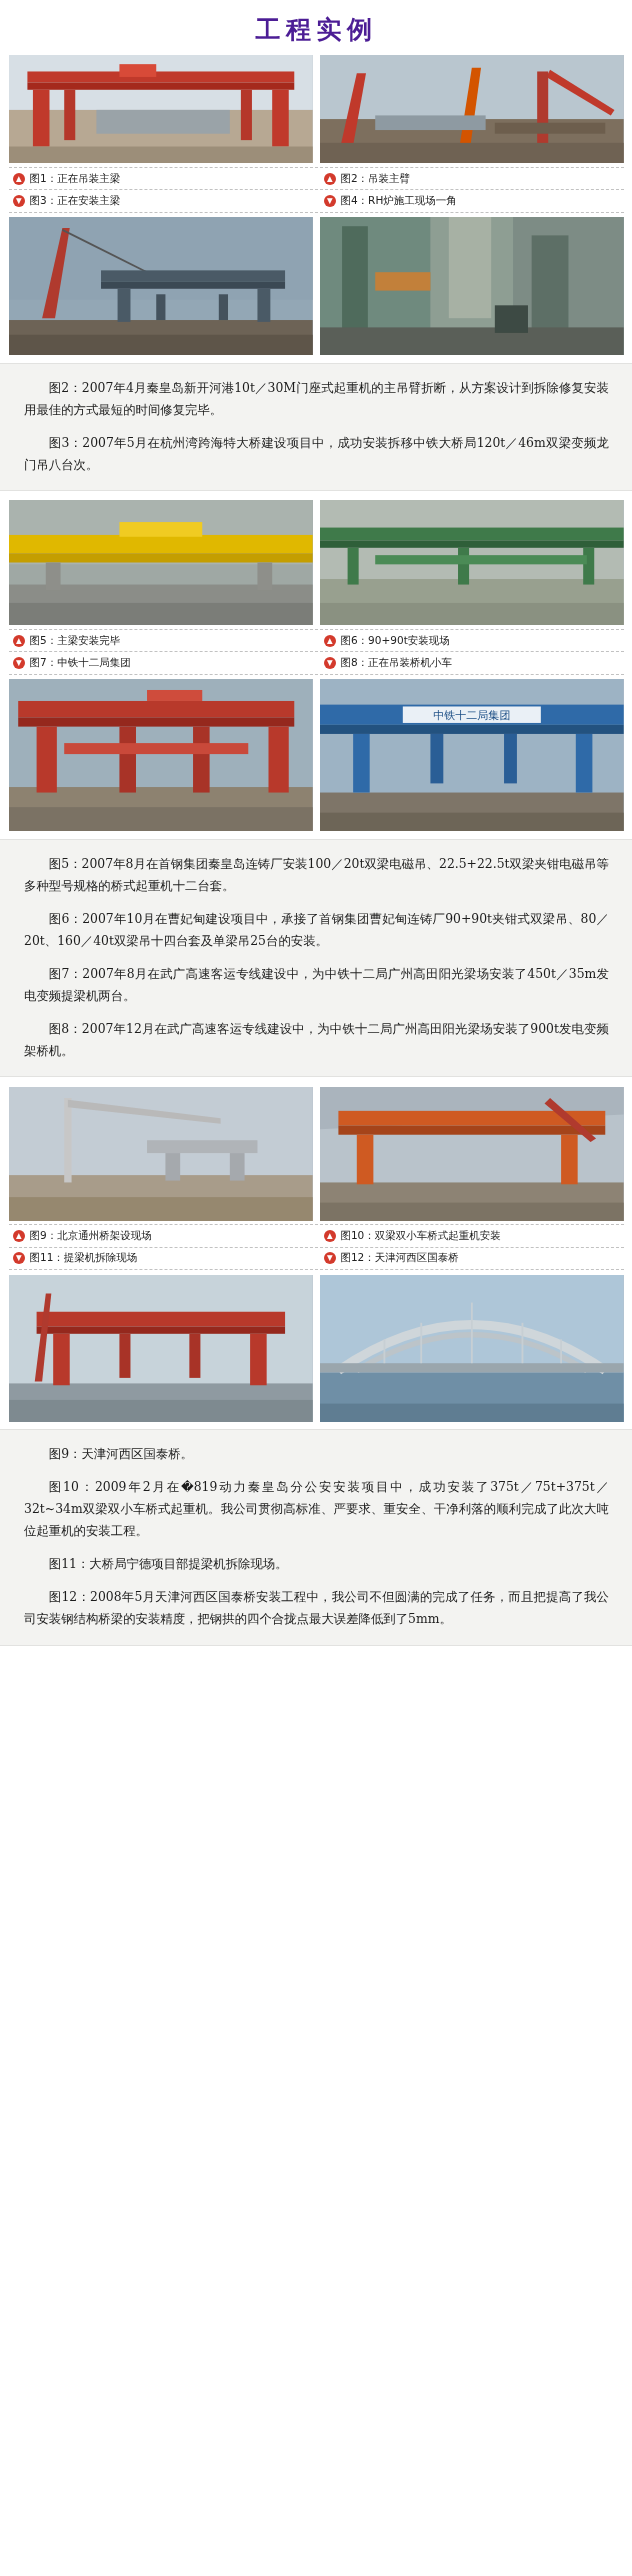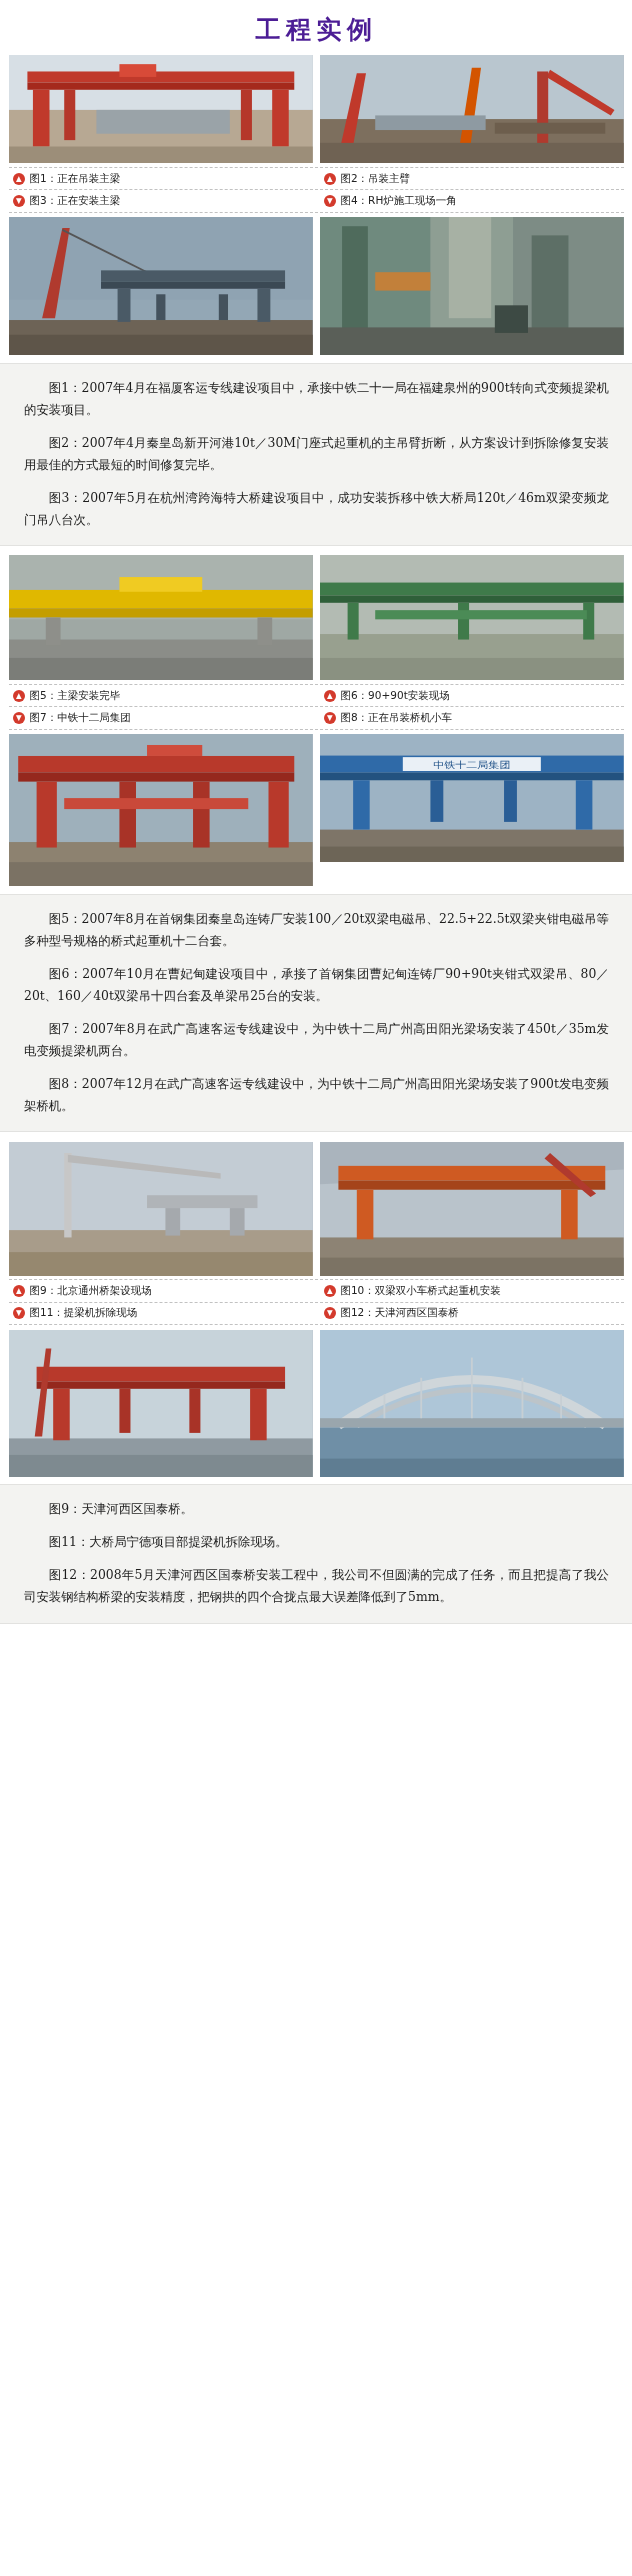--- a/index.html
+++ b/index.html
@@ -209,21 +209,20 @@
             <rect x="60" y="60" width="60" height="20" fill="#c2803a"></rect>
             <rect x="0" y="120" width="330" height="30" fill="#5a5f58"></rect>
             <rect x="190" y="96" width="36" height="30" fill="#3d4a44"></rect>
           </svg>
         </div>
       </div>
     </div>
   </div>
 
   <div class="text-block">
-    <p>图1：2007年4月在福厦客运专线建设项目中，承接中铁二十一局在福建泉州的900t转向式变频提梁机的安装项目。</p>
     <p>图2：2007年4月秦皇岛新开河港10t／30M门座式起重机的主吊臂折断，从方案设计到拆除修复安装用最佳的方式最短的时间修复完毕。</p>
     <p>图3：2007年5月在杭州湾跨海特大桥建设项目中，成功安装拆移中铁大桥局120t／46m双梁变频龙门吊八台次。</p>
   </div>
 
   <div class="gallery">
     <div class="grid-row">
       <div class="cell">
         <div class="photo" style="height:125px">
           <svg viewBox="0 0 330 136" preserveAspectRatio="none">
             <rect width="330" height="136" fill="#9fa8a4"></rect>
@@ -288,21 +287,21 @@
             <rect x="120" y="52" width="18" height="72" fill="#a83327"></rect>
             <rect x="200" y="52" width="18" height="72" fill="#a83327"></rect>
             <rect x="282" y="52" width="22" height="72" fill="#b8392b"></rect>
             <rect x="60" y="70" width="200" height="12" fill="#c9493a"></rect>
             <rect x="0" y="140" width="330" height="26" fill="#7b7264"></rect>
             <rect x="150" y="12" width="60" height="12" fill="#cf4c3c"></rect>
           </svg>
         </div>
       </div>
       <div class="cell">
-        <div class="photo" style="height:128px">
+        <div class="photo" style="height:152px">
           <svg viewBox="0 0 330 166" preserveAspectRatio="none">
             <rect width="330" height="166" fill="#9db3c4"></rect>
             <rect y="124" width="330" height="42" fill="#7e7568"></rect>
             <rect x="0" y="28" width="330" height="22" fill="#2f6aa8"></rect>
             <rect x="0" y="50" width="330" height="10" fill="#23527f"></rect>
             <rect x="90" y="30" width="150" height="18" fill="#eaf0f6"></rect>
             <text x="165" y="44" font-size="12" fill="#1d4f86" text-anchor="middle" font-family="DejaVu Sans">中铁十二局集团</text>
             <rect x="36" y="60" width="18" height="64" fill="#2f6aa8"></rect>
             <rect x="278" y="60" width="18" height="64" fill="#2f6aa8"></rect>
             <rect x="120" y="60" width="14" height="54" fill="#2a5e96"></rect>
@@ -409,19 +408,20 @@
             </g>
             <rect x="0" y="140" width="330" height="20" fill="#5f7d92"></rect>
           </svg>
         </div>
       </div>
     </div>
   </div>
 
   <div class="text-block">
     <p>图9：天津河西区国泰桥。</p>
+    <p>图10：2009年2月在�819动力秦皇岛分公安安装项目中，成功安装了375t／75t+375t／32t~34m双梁双小车桥式起重机。我公司贯彻高标准、严要求、重安全、干净利落的顺利完成了此次大吨位起重机的安装工程。</p>
     <p>图11：大桥局宁德项目部提梁机拆除现场。</p>
     <p>图12：2008年5月天津河西区国泰桥安装工程中，我公司不但圆满的完成了任务，而且把提高了我公司安装钢结构桥梁的安装精度，把钢拱的四个合拢点最大误差降低到了5mm。</p>
   </div>
 
   <div class="spacer"></div>
 </div>
 
 
 </body></html>

